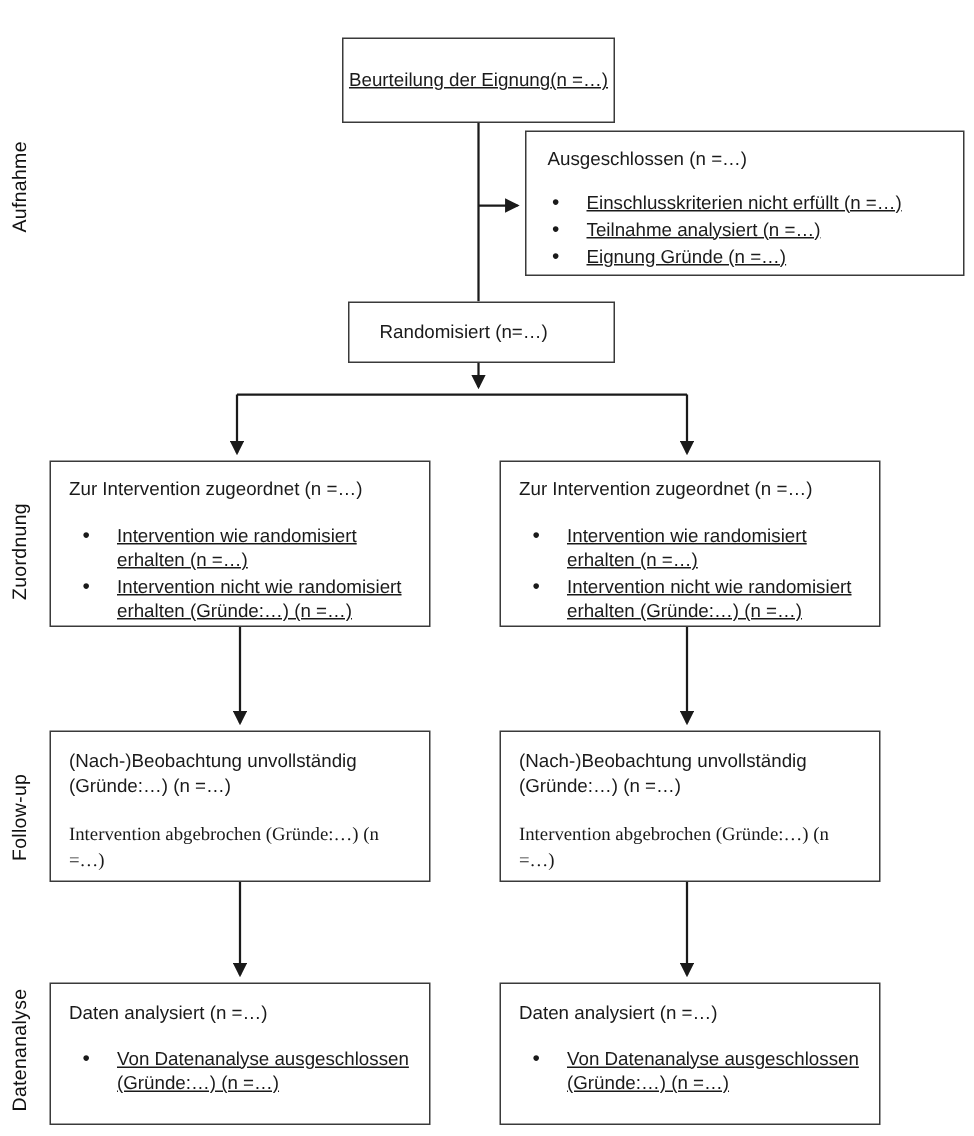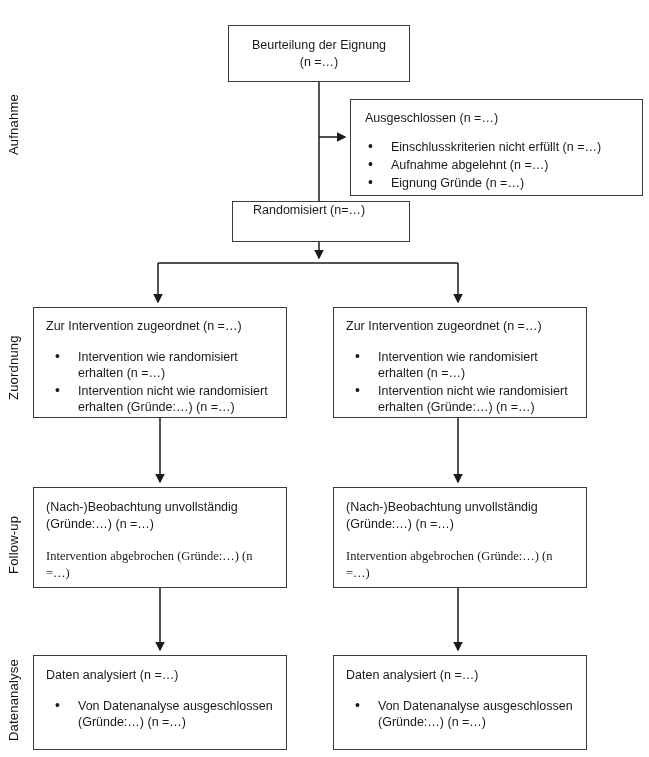--- a/index.html
+++ b/index.html
@@ -40,31 +40,32 @@
   .box {
     position: absolute;
     box-sizing: border-box;
     border: 1.5px solid #3a3a3a;
     background: #ffffff;
     font-size: 12.5px;
     line-height: 16.5px;
   }
   .box-assessment {
     left: 228px; top: 25px; width: 182px; height: 57px;
-    display: flex; flex-direction: column;
+    display: flex; flex-direction: row;
     align-items: center; justify-content: center;
     text-align: center;
+    text-decoration: underline;
   }
   .box-excluded {
-    left: 350px; top: 99px; width: 293px; height: 97px;
+    left: 350px; top: 87px; width: 293px; height: 97px;
     padding: 10px 8px 0 14px;
   }
   .box-randomized {
     left: 232px; top: 201px; width: 178px; height: 41px;
-    display: flex; align-items: flex-start;
+    display: flex; align-items: center;
     padding-left: 20px;
   }
   .box-alloc-left  { left: 33px;  top: 307px; width: 254px; height: 111px; padding: 10px 8px 0 12px; }
   .box-alloc-right { left: 333px; top: 307px; width: 254px; height: 111px; padding: 10px 8px 0 12px; }
   .box-follow-left  { left: 33px;  top: 487px; width: 254px; height: 101px; padding: 11px 8px 0 12px; }
   .box-follow-right { left: 333px; top: 487px; width: 254px; height: 101px; padding: 11px 8px 0 12px; }
   .box-analysis-left  { left: 33px;  top: 655px; width: 254px; height: 95px; padding: 11px 8px 0 12px; }
   .box-analysis-right { left: 333px; top: 655px; width: 254px; height: 95px; padding: 11px 8px 0 12px; }
 
   .box p { margin: 0; }
@@ -73,20 +74,21 @@
   .bullets {
     list-style: none;
     margin: 14px 0 0 0;
     padding: 0;
   }
   .box-excluded .bullets { margin-top: 12px; }
   .bullets li {
     position: relative;
     padding-left: 32px;
     margin: 0 0 1px 0;
+    text-decoration: underline;
   }
   .box-excluded .bullets li { padding-left: 26px; line-height: 17px; }
   .bullets li::before {
     content: "\2022";
     position: absolute;
     left: 9px;
     top: -1px;
     font-size: 14px;
   }
   .box-excluded .bullets li::before { left: 3px; }
@@ -123,21 +125,21 @@
 
   <div class="box box-assessment">
     <p>Beurteilung der Eignung</p>
     <p>(n =…)</p>
   </div>
 
   <div class="box box-excluded">
     <p>Ausgeschlossen (n =…)</p>
     <ul class="bullets">
       <li>Einschlusskriterien nicht erfüllt (n =…)</li>
-      <li>Aufnahme abgelehnt (n =…)</li>
+      <li>Teilnahme analysiert (n =…)</li>
       <li>Eignung Gründe (n =…)</li>
     </ul>
   </div>
 
   <div class="box box-randomized">
     <p>Randomisiert (n=…)</p>
   </div>
 
   <div class="box box-alloc-left">
     <p>Zur Intervention zugeordnet (n =…)</p>

